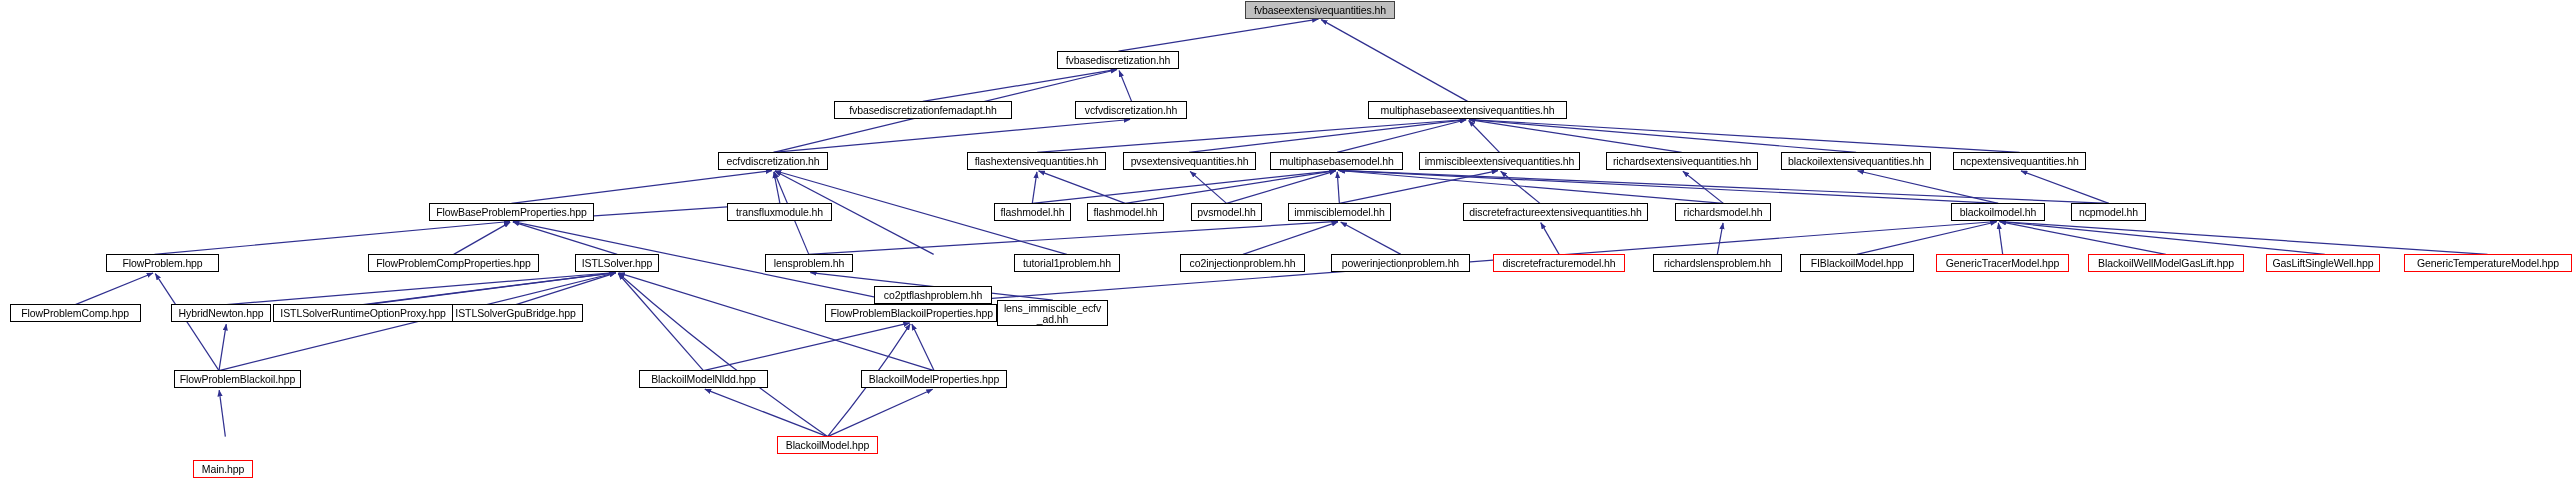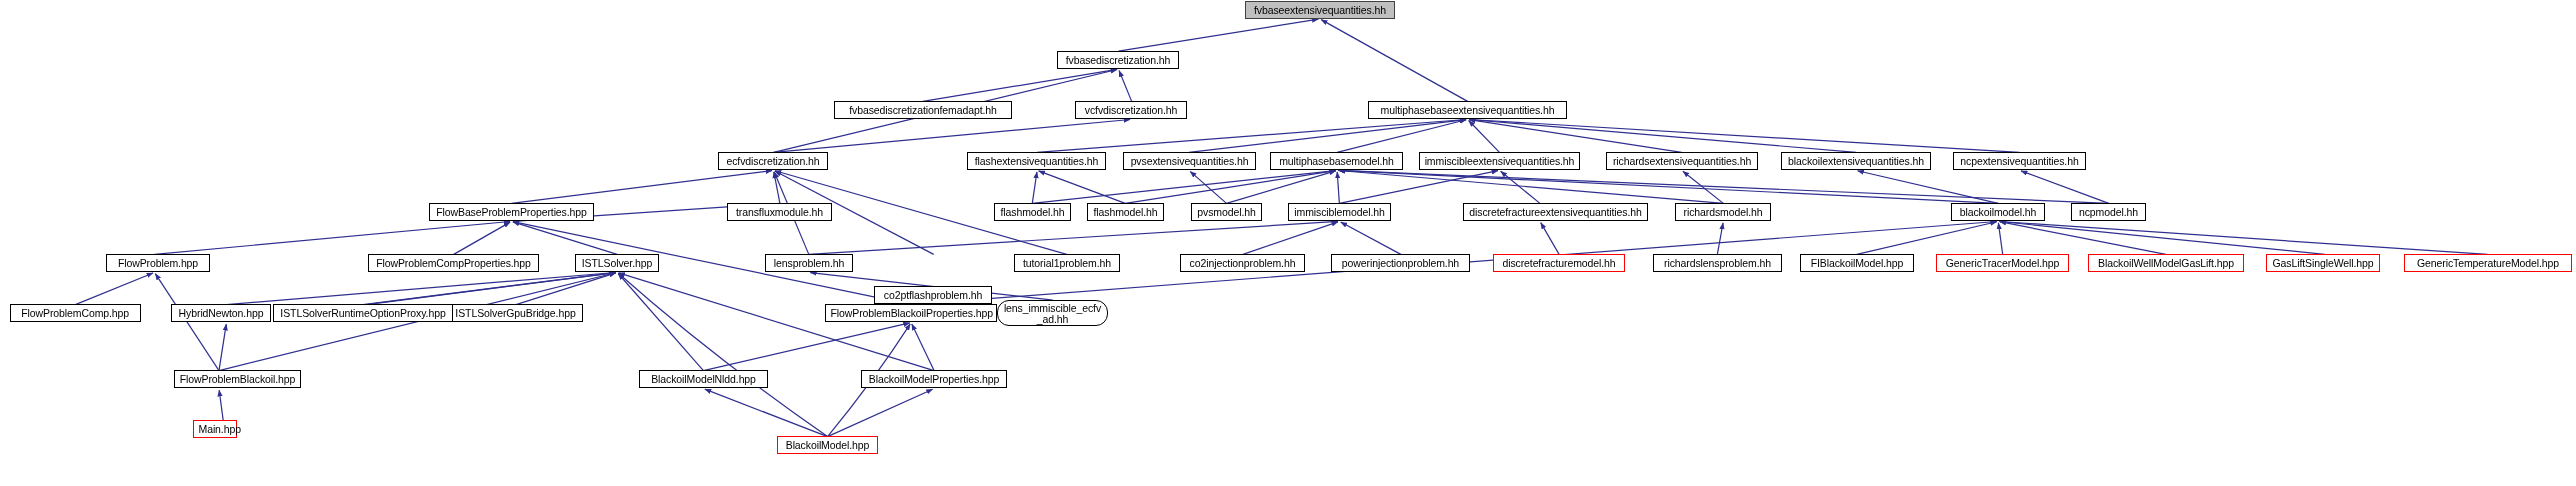--- a/index.html
+++ b/index.html
@@ -149,45 +149,45 @@
       <div class="node" style="left: 429px; top: 203px; width: 165px;">FlowBaseProblemProperties.hpp</div>
       <div class="node" style="left: 727px; top: 203px; width: 105px;">transfluxmodule.hh</div>
       <div class="node" style="left: 994px; top: 203px; width: 77px;">flashmodel.hh</div>
       <div class="node" style="left: 1087px; top: 203px; width: 77px;">flashmodel.hh</div>
       <div class="node" style="left: 1191px; top: 203px; width: 71px;">pvsmodel.hh</div>
       <div class="node" style="left: 1288px; top: 203px; width: 103px;">immisciblemodel.hh</div>
       <div class="node" style="left: 1447px; top: 203px; width: 185px; margin-left: 16px;">discretefractureextensivequantities.hh</div>
       <div class="node" style="left: 1675px; top: 203px; width: 96px;">richardsmodel.hh</div>
       <div class="node" style="left: 1951px; top: 203px; width: 94px;">blackoilmodel.hh</div>
       <div class="node" style="left: 2071px; top: 203px; width: 75px;">ncpmodel.hh</div>
-      <div class="node" style="left: 106px; top: 254px; width: 104px;">FlowProblem.hpp</div>
+      <div class="node" style="left: 106px; top: 254px; width: 113px;">FlowProblem.hpp</div>
       <div class="node" style="left: 368px; top: 254px; width: 171px;">FlowProblemCompProperties.hpp</div>
       <div class="node" style="left: 575px; top: 254px; width: 84px;">ISTLSolver.hpp</div>
       <div class="node" style="left: 765px; top: 254px; width: 88px;">lensproblem.hh</div>
       <div class="node" style="left: 874px; top: 254px; width: 118px; margin-top: 32px;">co2ptflashproblem.hh</div>
       <div class="node" style="left: 1014px; top: 254px; width: 106px;">tutorial1problem.hh</div>
       <div class="node" style="left: 1180px; top: 254px; width: 125px;">co2injectionproblem.hh</div>
       <div class="node" style="left: 1331px; top: 254px; width: 139px;">powerinjectionproblem.hh</div>
       <div class="node red" style="left: 1493px; top: 254px; width: 132px;">discretefracturemodel.hh</div>
       <div class="node" style="left: 1653px; top: 254px; width: 129px;">richardslensproblem.hh</div>
       <div class="node" style="left: 1800px; top: 254px; width: 114px;">FIBlackoilModel.hpp</div>
       <div class="node red" style="left: 1936px; top: 254px; width: 133px;">GenericTracerModel.hpp</div>
       <div class="node red" style="left: 2088px; top: 254px; width: 156px;">BlackoilWellModelGasLift.hpp</div>
       <div class="node red" style="left: 2266px; top: 254px; width: 114px;">GasLiftSingleWell.hpp</div>
       <div class="node red" style="left: 2404px; top: 254px; width: 168px;">GenericTemperatureModel.hpp</div>
       <div class="node" style="left: 9.7px; top: 304px; width: 131px;">FlowProblemComp.hpp</div>
       <div class="node" style="left: 171px; top: 304px; width: 100px;">HybridNewton.hpp</div>
       <div class="node" style="left: 300px; top: 304px; width: 133px;">ISTLSolverGPUISTL.hpp</div>
       <div class="node" style="left: 448px; top: 304px; width: 135px;">ISTLSolverGpuBridge.hpp</div>
       <div class="node" style="left: 273px; top: 304px; width: 180px;">ISTLSolverRuntimeOptionProxy.hpp</div>
       <div class="node" style="left: 825px; top: 304px; width: 172px;">FlowProblemBlackoilProperties.hpp</div>
-      <div class="node two-line" style="left: 997px; top: 300px; width: 111px; border-radius: 12px;">
+      <div class="node two-line" style="left: 997px; top: 300px; width: 111px;">
         <div>lens_immiscible_ecfv</div>
         <div>_ad.hh</div>
       </div>
       <div class="node" style="left: 155px; top: 370px; width: 127px; margin-left: 19px;">FlowProblemBlackoil.hpp</div>
       <div class="node" style="left: 639px; top: 370px; width: 129px;">BlackoilModelNldd.hpp</div>
       <div class="node" style="left: 861px; top: 370px; width: 146px;">BlackoilModelProperties.hpp</div>
-      <div class="node red" style="left: 193px; top: 420px; width: 44px;">Main.hpp</div>
+      <div class="node red" style="left: 193px; top: 460px; width: 60px;">Main.hpp</div>
       <div class="node red" style="left: 777px; top: 436px; width: 101px;">BlackoilModel.hpp</div>
     </div>
 </div>
 
 
 </body></html>

